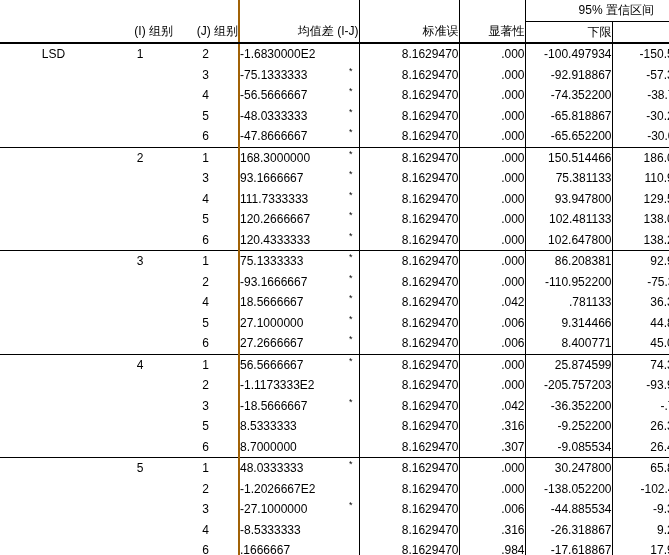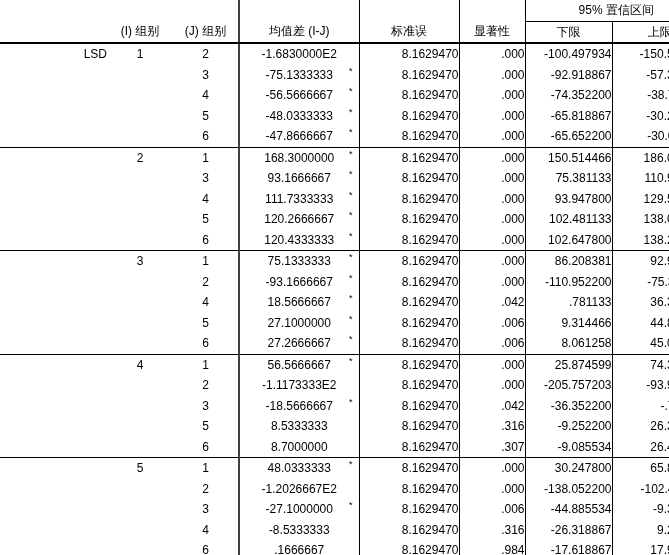--- a/index.html
+++ b/index.html
@@ -41,54 +41,54 @@
   .col-i       { width:  66px; }
   .col-j       { width:  66px; }
   .col-diff    { width: 120px; }
   .col-se      { width: 100px; }
   .col-sig     { width:  66px; }
   .col-lower   { width:  87px; }
   .col-upper   { width:  95px; }
 
   
   .rule-heavy-bottom { border-bottom: 2px solid #000; }
-  .rule-heavy-left   { border-left: 2px solid #404040; }
+  .rule-heavy-left   { border-left: 2px solid #a16207; }
   .rule-thin-left    { border-left: 1px solid #000; }
 
   
   .hdr-spacer {
     height: 18px;
     line-height: 18px;
   }
   .hdr-label {
     height: 20px;
     line-height: 20px;
-    text-align: center;
+    text-align: right;
   }
   .hdr-ci-span {
     text-align: center;
     height: 18px;
     line-height: 18px;
     border-bottom: 1px solid #000;
   }
 
   
   .cell-method {
-    text-align: right;
+    text-align: center;
     padding-left: 6px;
   }
   .cell-group {
     text-align: center;
   }
   .cell-num {
     text-align: right;
     padding-right: 8px;
   }
   .cell-num-diff {
-    text-align: center;
+    text-align: left;
     padding-right: 14px;
     position: relative;
   }
 
   
   .star {
     font-size: 9px;
     vertical-align: super;
     line-height: 0;
     position: absolute;
@@ -278,21 +278,21 @@
         <td class="cell-num rule-thin-left">9.314466</td>
         <td class="cell-num rule-thin-left">44.885534</td>
       </tr>
       <tr>
         <td class="cell-method"></td>
         <td class="cell-group"></td>
         <td class="cell-group">6</td>
         <td class="cell-num-diff rule-heavy-left">27.2666667<span class="star">*</span></td>
         <td class="cell-num rule-thin-left">8.1629470</td>
         <td class="cell-num rule-thin-left">.006</td>
-        <td class="cell-num rule-thin-left">8.061258</td>
+        <td class="cell-num rule-thin-left">8.400771</td>
         <td class="cell-num rule-thin-left">45.052200</td>
       </tr>
       <tr class="group-sep">
         <td class="cell-method"></td>
         <td class="cell-group">4</td>
         <td class="cell-group">1</td>
         <td class="cell-num-diff rule-heavy-left">56.5666667<span class="star">*</span></td>
         <td class="cell-num rule-thin-left">8.1629470</td>
         <td class="cell-num rule-thin-left">.000</td>
         <td class="cell-num rule-thin-left">25.874599</td>

